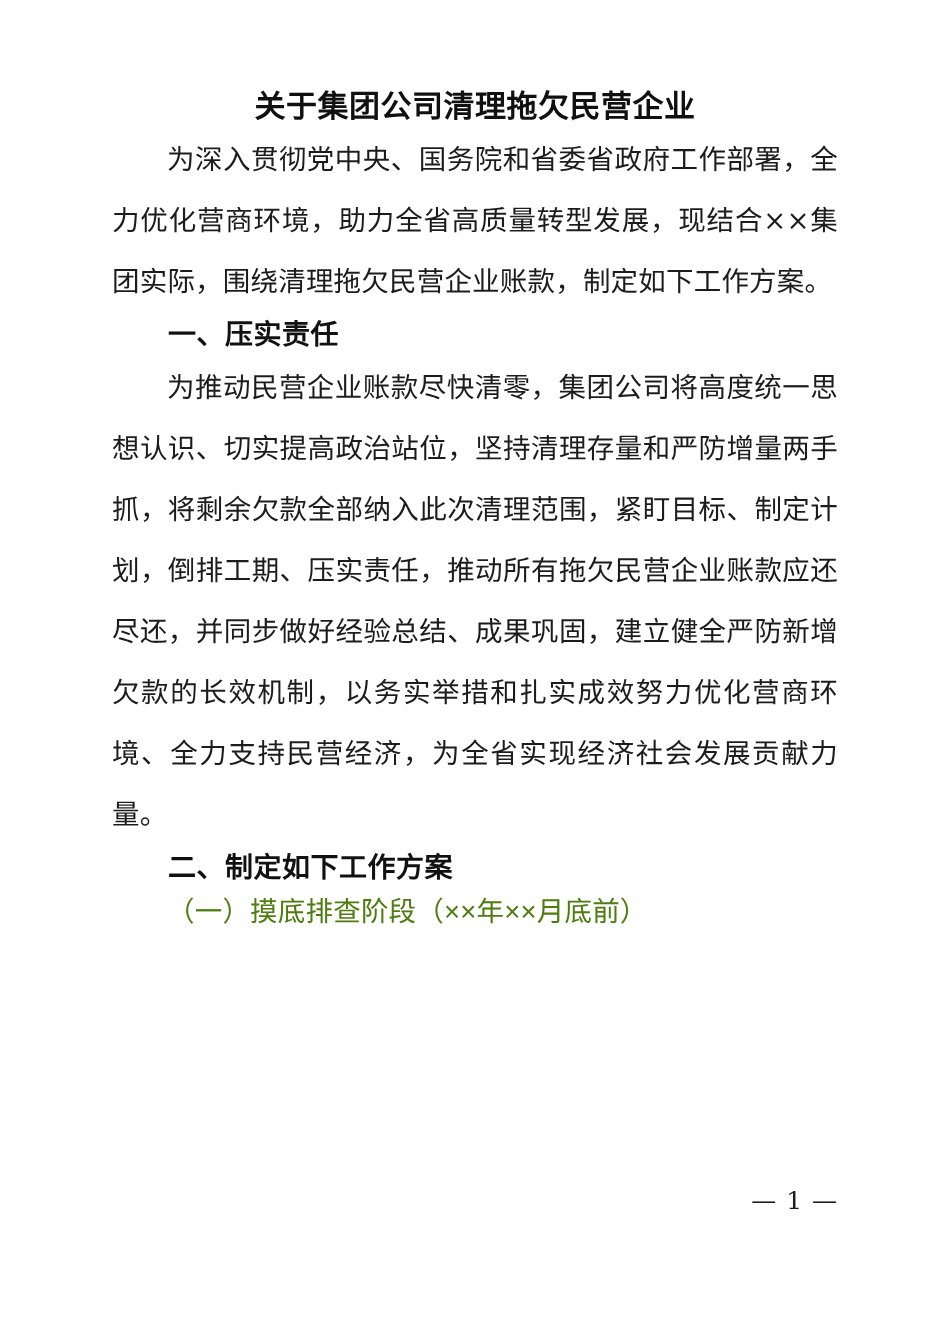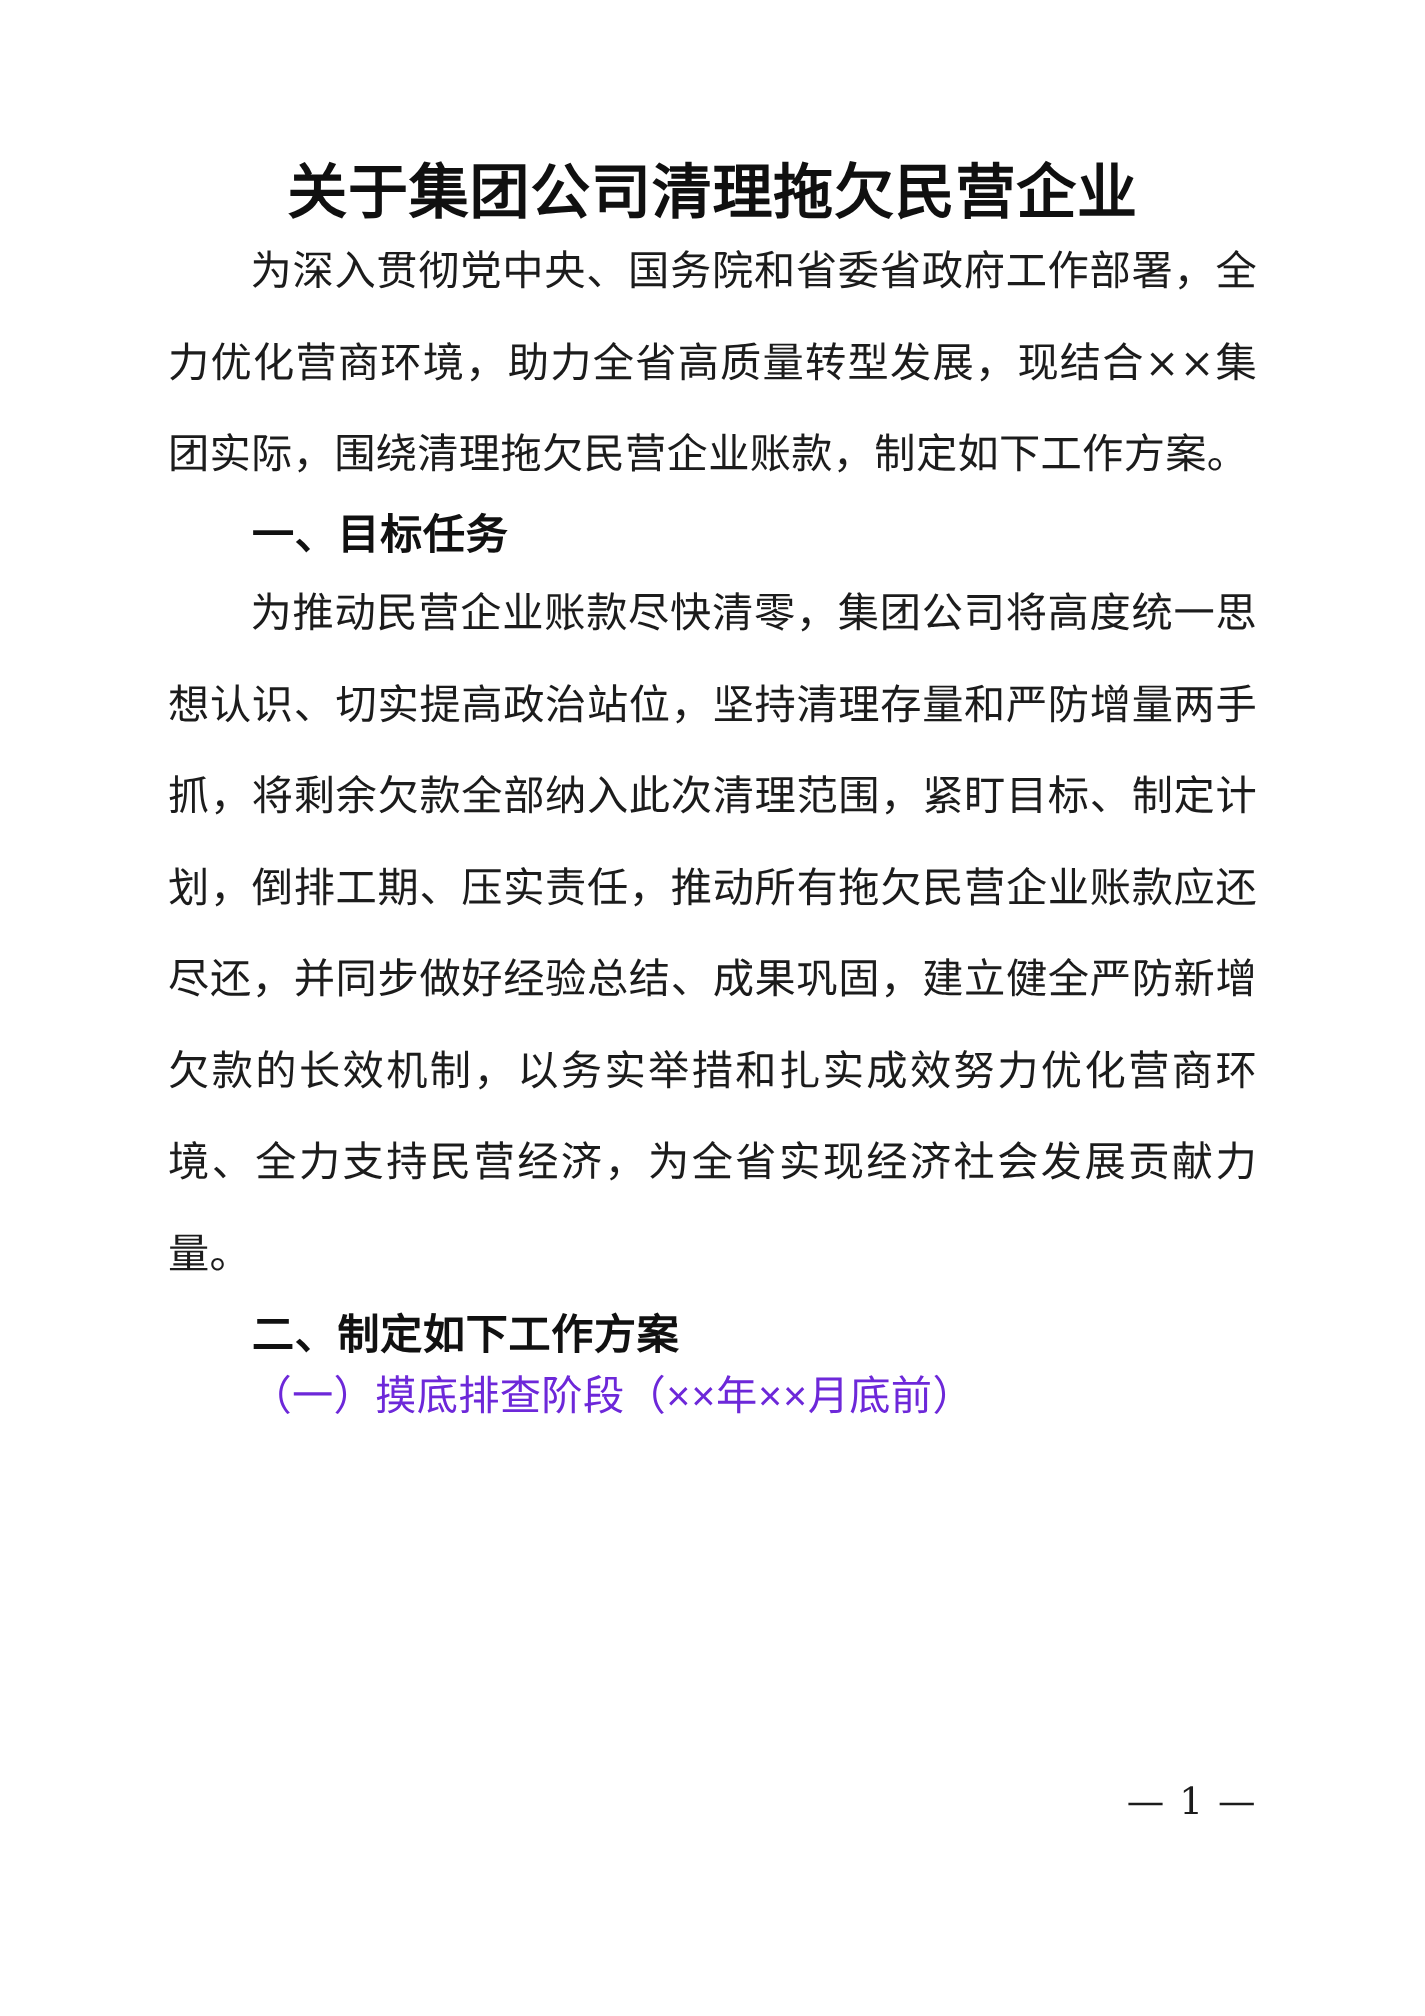--- a/index.html
+++ b/index.html
@@ -23,25 +23,25 @@
   
   .content {
     position: absolute;
     left: 112px;
     top: 0;
     width: 726px;
   }
 
   
   .doc-title {
-    margin-top: 106px;
+    margin-top: 84px;
     text-align: center;
     font-family: "DejaVu Serif", "Liberation Serif", serif;
     font-weight: bold;
-    font-size: 40px;
+    font-size: 31px;
     line-height: 45px;
     color: #101010;
     letter-spacing: 0.5px;
   }
   .doc-title .title-line {
     display: block;
     white-space: nowrap;
   }
 
   
@@ -65,24 +65,24 @@
     text-indent: 55px;
     margin: 0;
     text-align: justify;
     text-justify: inter-character;
     letter-spacing: 0.2px;
     word-break: break-all;
   }
 
   
   .sub-heading {
-    font-family: Liberation Mono, monospace;
+    font-family: Liberation Sans, sans-serif;
     font-size: 27.5px;
     line-height: 44.6px;
-    color: #6d28d9;
+    color: #4d7c0f;
     text-indent: 55px;
     margin: 0;
     letter-spacing: 0.2px;
   }
 
   
   .page-number {
     position: absolute;
     left: 0;
     top: 1186px;
@@ -100,21 +100,21 @@
 <div class="page">
 
   <div class="content">
 
     <div class="doc-title">
       <span class="title-line">关于集团公司清理拖欠民营企业</span>
     </div>
 
     <p class="body-para">为深入贯彻党中央、国务院和省委省政府工作部署，全力优化营商环境，助力全省高质量转型发展，现结合××集团实际，围绕清理拖欠民营企业账款，制定如下工作方案。</p>
 
-    <h2 class="section-heading">一、目标任务</h2>
+    <h2 class="section-heading">一、压实责任</h2>
     <p class="body-para">为推动民营企业账款尽快清零，集团公司将高度统一思想认识、切实提高政治站位，坚持清理存量和严防增量两手抓，将剩余欠款全部纳入此次清理范围，紧盯目标、制定计划，倒排工期、压实责任，推动所有拖欠民营企业账款应还尽还，并同步做好经验总结、成果巩固，建立健全严防新增欠款的长效机制，以务实举措和扎实成效努力优化营商环境、全力支持民营经济，为全省实现经济社会发展贡献力量。</p>
 
     <h2 class="section-heading">二、制定如下工作方案</h2>
 
     <p class="sub-heading">（一）摸底排查阶段（××年××月底前）</p>
 
   </div>
 
   <div class="page-number">— 1 —</div>
 

